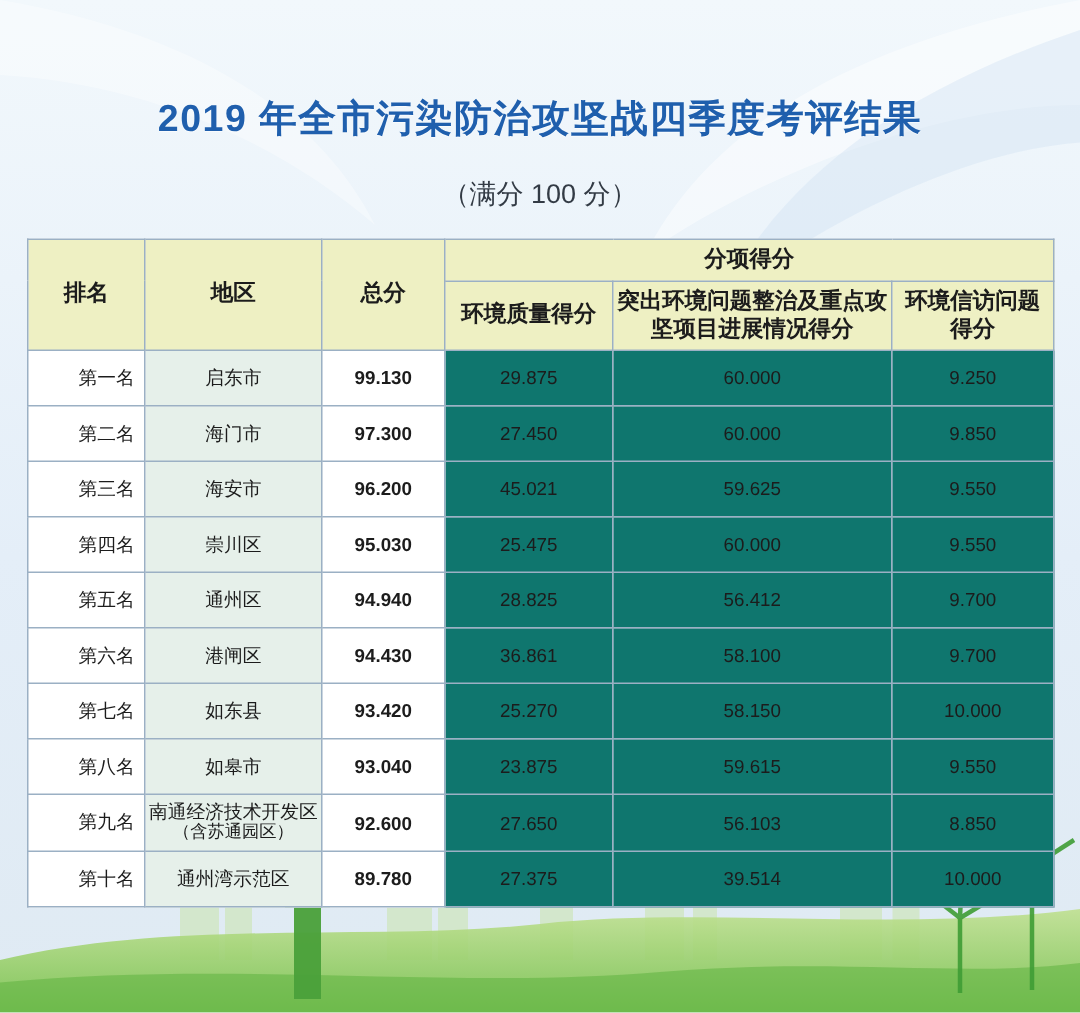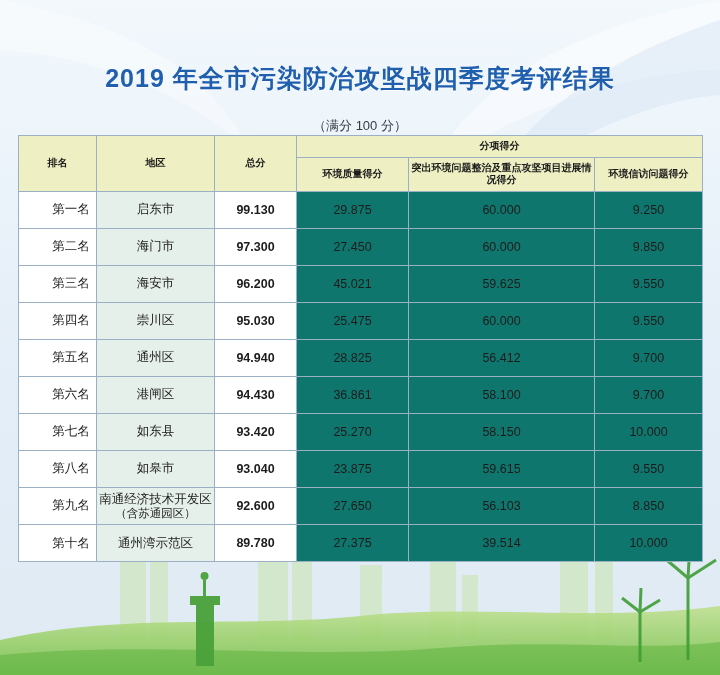--- a/index.html
+++ b/index.html
@@ -28,43 +28,44 @@
     color: #1f5fad;
     font-size: 25px;
     font-weight: bold;
     letter-spacing: 1px;
     padding-top: 62px;
     text-shadow: 0 1px 0 rgba(255,255,255,0.6);
   }
   .subtitle {
     text-align: center;
     color: #333b45;
-    font-size: 13px;
+    font-size: 18px;
     padding-top: 22px;
+    padding-bottom: 18px;
   }
 
   table {
     width: 684px;
     margin: 0 auto;
     border-collapse: collapse;
     background: rgba(255,255,255,0.96);
     table-layout: fixed;
   }
   table, th, td { border: 1px solid #9bb0c4; }
   th, td {
     text-align: center;
     vertical-align: middle;
     font-size: 12.5px;
     color: #1c1c1c;
     padding: 4px 2px;
   }
   thead th {
     background: #eef0c3;
     font-weight: bold;
-    font-size: 10px;
+    font-size: 15px;
     line-height: 1.25;
   }
   thead th.sub { font-weight: bold; }
   tbody tr { height: 37px; }
   tbody td.rank { background: #ffffff; padding-left: 29px; }
   tbody td.region {
     background: #e6f0ea;
     line-height: 1.2;
   }
   tbody td.total { font-weight: bold; background: #ffffff; margin-left: 32px; }

